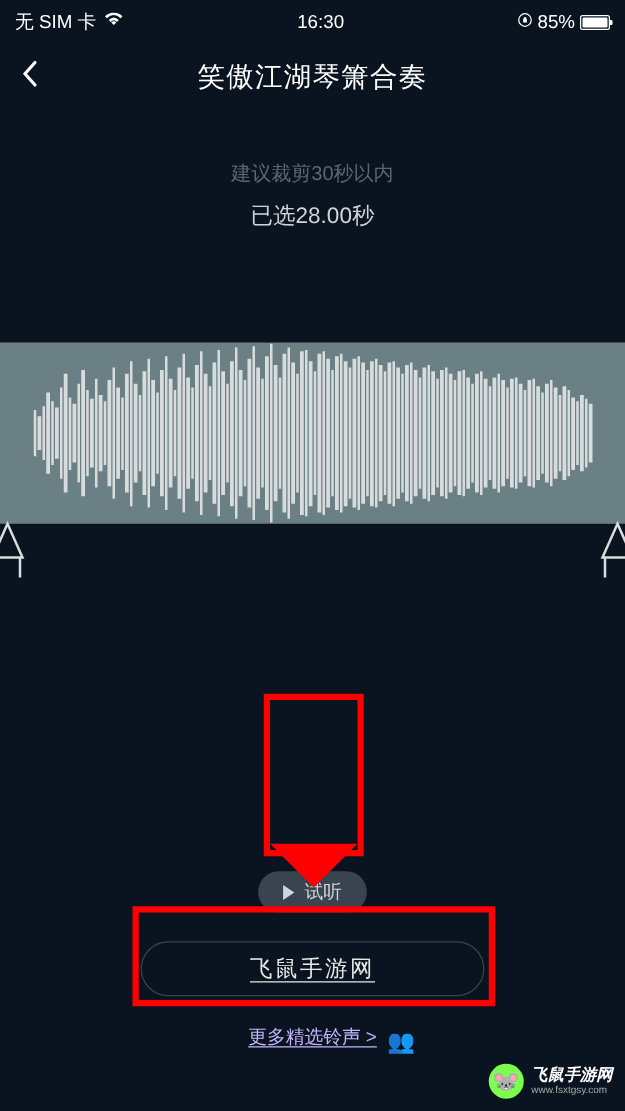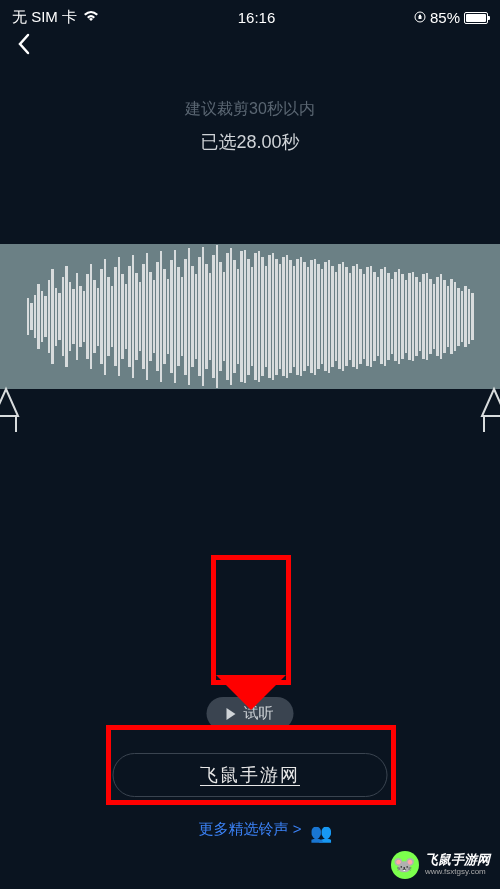--- a/index.html
+++ b/index.html
@@ -210,22 +210,23 @@
       color: #e8e8e8;
       text-decoration: underline;
       text-underline-offset: 4px;
       letter-spacing: 2px;
     }
     .more-link {
       position: absolute;
       top: 820px;
       left: 50%;
       transform: translateX(-50%);
-      color: #3b82f6;
+      color: #c4b5fd;
       font-size: 15px;
+      text-decoration: underline;
       text-underline-offset: 3px;
     }
     .watermark {
       position: absolute;
       bottom: 10px;
       right: 10px;
       display: flex;
       align-items: center;
       gap: 6px;
     }
@@ -268,41 +269,42 @@
 
 <div class="status-bar">
   <div class="status-left">
     <span>无 SIM 卡</span>
     <span>
       <svg width="16" height="12" viewBox="0 0 16 12">
           <path d="M8 10 L6 8 Q8 6 10 8 Z M4 6 Q8 2 12 6 L10.5 7.5 Q8 5 5.5 7.5 Z M1 3 Q8 -3 15 3 L13.5 4.5 Q8 -0.5 2.5 4.5 Z" fill="#fff"></path>
         </svg>
     </span>
   </div>
-  <span>16:16</span>
+  <span>16:30</span>
   <div class="status-right">
     <span>
       <svg width="12" height="12" viewBox="0 0 12 12">
           <circle cx="6" cy="6" r="5" fill="none" stroke="#fff" stroke-width="1"></circle>
           <path d="M5 4 A1.5 1.5 0 0 1 7 4 V5 H5 Z M4.5 5 H7.5 V8 H4.5 Z" fill="#fff"></path>
         </svg>
     </span>
     <span>85%</span>
     <span class="battery-icon">
         <span class="battery-fill"></span>
       </span>
   </div>
 </div>
 
 <div class="nav-bar">
   <span class="back-btn">
     <svg width="16" height="24" viewBox="0 0 16 24">
         <path d="M12 3 L4 12 L12 21" stroke="#fff" stroke-width="2.5" fill="none" stroke-linecap="round"></path>
       </svg>
   </span>
+  <div class="page-title">笑傲江湖琴箫合奏</div>
 </div>
 
 <div class="subtitle">建议裁剪30秒以内</div>
 <div class="duration-text">已选28.00秒</div>
 
 <div class="waveform-container">
   <div class="waveform-box" id="waveform">
       <div class="wave-bar" style="height: 25%;"></div>
       <div class="wave-bar" style="height: 18%;"></div>
       <div class="wave-bar" style="height: 30%;"></div>

